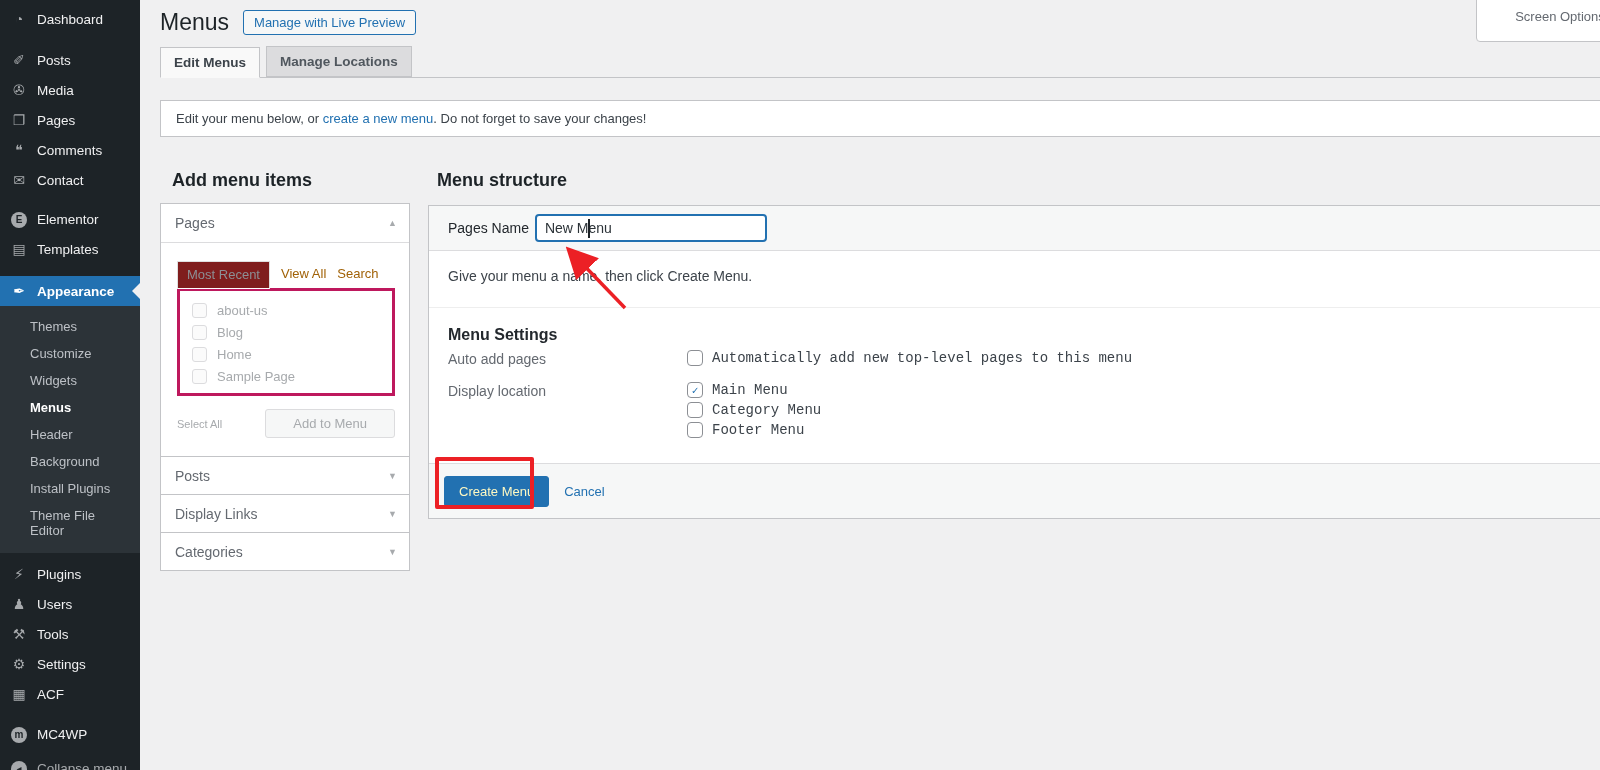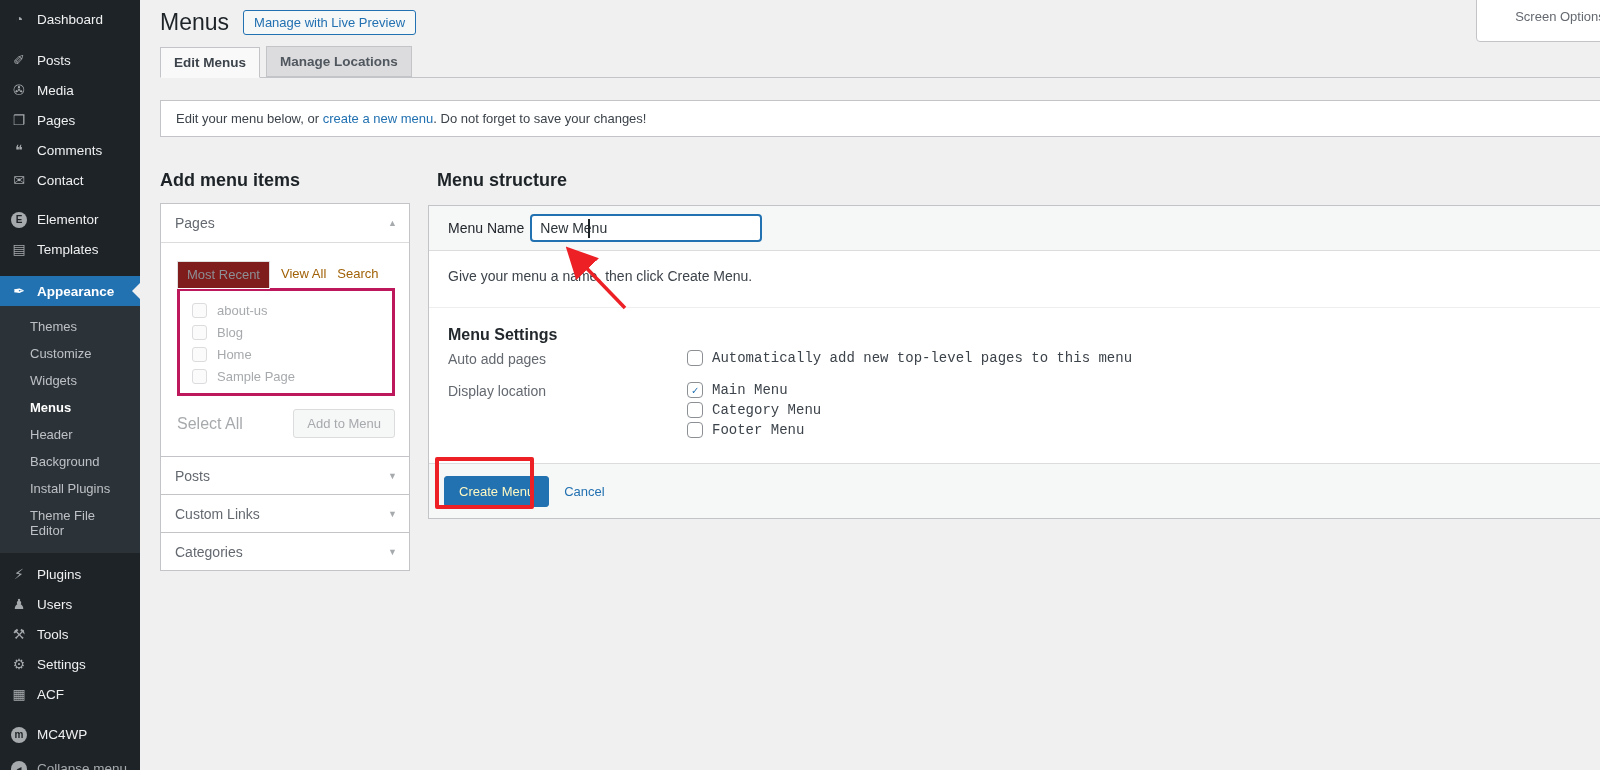--- a/index.html
+++ b/index.html
@@ -40,22 +40,22 @@
   .acc-head .arrow { font-size:9px; color:#a7aaad; }
   .acc-border { border-top:1px solid #c3c4c7; }
   .pages-body { border-top:1px solid #dcdcde; padding:19px 14px 18px 16px; }
   .inner-tabs { display:flex; align-items:flex-end; height:27px; margin-bottom:-1px; position:relative; z-index:2; }
   .inner-tab-active { background:#7f1d1d; border:1px solid #dfdfdf; border-bottom:1px solid #fff; padding:5px 9px 6px; font-size:13px; color:#8c8f94; cursor:pointer; }
   .inner-link { margin-left:11px; font-size:13px; color:#a16207; padding-bottom:8px; cursor:pointer; text-decoration:none; }
   .inner-box { border:3px solid #be185d; background:#fff; height:108px; padding:12px 0 0 12px; position:relative; z-index:1; }
   .chk-row { display:flex; align-items:center; margin-bottom:7px; font-size:13px; color:#a7aaad; cursor:pointer; }
   .chk { width:15px; height:15px; border:1px solid #dcdcde; border-radius:3px; background:#fbfbfb; margin-right:10px; }
   .pages-foot { display:flex; justify-content:space-between; align-items:center; margin-top:13px; }
-  .select-all { font-size:16px; color:#a7aaad; cursor:pointer; }
-  .btn-disabled { font-size:13px; color:#a7aaad; background:#f6f7f7; border:1px solid #dcdcde; border-radius:3px; padding:6px 13px; }
+  .select-all { font-size:11px; color:#a7aaad; cursor:pointer; }
+  .btn-disabled { font-size:13px; color:#a7aaad; background:#f6f7f7; border:1px solid #dcdcde; border-radius:3px; padding:6px 27px; }
 
   
   .right-card { position:absolute; left:428px; top:205px; width:1192px; background:#fff; border:1px solid #c3c4c7; }
   .name-row { height:45px; background:#f6f7f7; border-bottom:1px solid #dcdcde; display:flex; align-items:center; padding-left:19px; position:relative; }
   .name-label { font-size:14px; color:#23282d; margin-right:6px; }
   .name-input { width:232px; height:28px; border:2px solid #2271b1; border-radius:4px; font-size:14px; padding:0 8px; color:#2c3338; background:#fff; outline:none; font-family:inherit; }
   .caret { position:absolute; left:159px; top:13px; width:2px; height:19px; background:#1d2327; }
   .help-text { margin:17px 0 0 19px; font-size:14px; color:#3c434a; }
   .divider1 { margin-top:23px; border-top:1px solid #eeeeee; }
   .settings-head { margin:18px 0 0 19px; font-size:16px; font-weight:700; color:#23282d; }
@@ -167,21 +167,21 @@
 
   <div class="tabbar">
     <span class="nav-tab active">Edit Menus</span>
     <span class="nav-tab">Manage Locations</span>
   </div>
 
   <div class="notice">
     <span>Edit your menu below, or </span><a>create a new menu</a><span>. Do not forget to save your changes!</span>
   </div>
 
-  <div class="col-heading" style="left:160px; top:170px;">Add menu items</div>
+  <div class="col-heading" style="left:172px; top:170px;">Add menu items</div>
   <div class="left-card">
     <div class="acc-head">
       <span>Pages</span>
       <span class="arrow">▲</span>
     </div>
     <div class="pages-body">
       <div class="inner-tabs">
         <span class="inner-tab-active">Most Recent</span>
         <a class="inner-link">View All</a>
         <a class="inner-link">Search</a>
@@ -207,33 +207,33 @@
       <div class="pages-foot">
         <span class="select-all">Select All</span>
         <button class="btn-disabled">Add to Menu</button>
       </div>
     </div>
     <div class="acc-head acc-border">
       <span>Posts</span>
       <span class="arrow">▼</span>
     </div>
     <div class="acc-head acc-border">
-      <span>Custom Links</span>
+      <span>Display Links</span>
       <span class="arrow">▼</span>
     </div>
     <div class="acc-head acc-border">
       <span>Categories</span>
       <span class="arrow">▼</span>
     </div>
   </div>
 
   <div class="col-heading" style="left:437px; top:170px;">Menu structure</div>
   <div class="right-card">
     <div class="name-row">
-      <span class="name-label">Menu Name</span>
+      <span class="name-label">Pages Name</span>
       <input class="name-input" type="text" value="New Menu" style="">
       <span class="caret"></span>
     </div>
     <div class="help-text">Give your menu a name, then click Create Menu.</div>
     <div class="divider1"></div>
     <div class="settings-head">Menu Settings</div>
     <div class="setting-row r1">
       <div class="setting-label">Auto add pages</div>
       <div class="cbx-line">
         <span class="cbx"></span>

